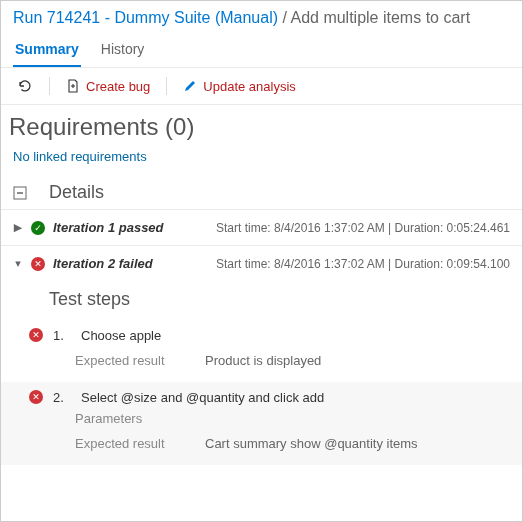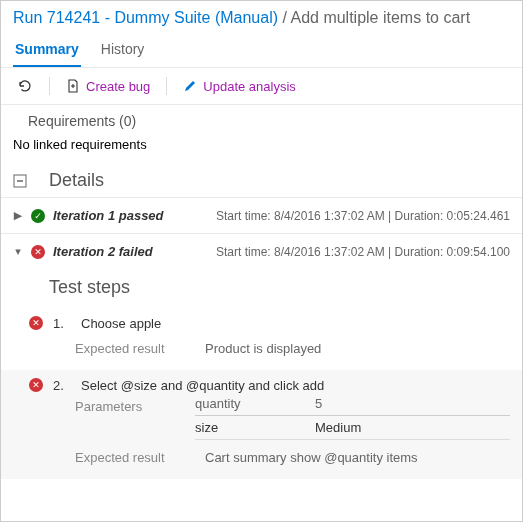--- a/index.html
+++ b/index.html
@@ -40,36 +40,36 @@
     gap: 10px;
     border-bottom: 1px solid #eaeaea;
   }
   .toolbar-btn {
     display: flex;
     align-items: center;
     gap: 6px;
     background: none;
     border: none;
     font-size: 13px;
-    color: #a21caf;
+    color: #b91c1c;
     cursor: pointer;
     padding: 2px 4px;
   }
   .toolbar-sep {
     width: 1px; height: 18px; background: #ddd; margin: 0 2px;
   }
   .section-title {
-    font-size: 14px;
+    font-size: 24px;
     color: #555;
-    padding: 8px 12px 4px 27px;
+    padding: 8px 12px 4px 8px;
     font-weight: 400;
   }
   .empty-msg {
     padding: 4px 12px 12px 12px;
-    color: #000000;
+    color: #0369a1;
     font-size: 13px;
   }
   .details-header {
     display: flex;
     align-items: center;
     gap: 22px;
     padding: 6px 12px;
     font-size: 18px;
     color: #555;
     border-bottom: 1px solid #eaeaea;
@@ -202,27 +202,17 @@
 
 <div class="step bg2">
   <div class="step-line">
     <span class="status-icon status-fail">✕</span>
     <span class="step-num">2.</span>
     <span class="step-text">Select @size and @quantity and click add</span>
   </div>
   <div class="step-sub" style="padding-top:6px;">
     <span class="step-sub-label">Parameters</span>
   </div>
-  <div class="param-table" style="margin-left:120px; margin-top:-22px;">
-    <div class="param-row header">
-      <div class="param-cell">quantity</div>
-      <div class="param-cell">5</div>
-    </div>
-    <div class="param-row">
-      <div class="param-cell">size</div>
-      <div class="param-cell">Medium</div>
-    </div>
-  </div>
   <div class="step-sub">
     <span class="step-sub-label">Expected result</span>
     <span>Cart summary show @quantity items</span>
   </div>
 </div>
 
 </body></html>

